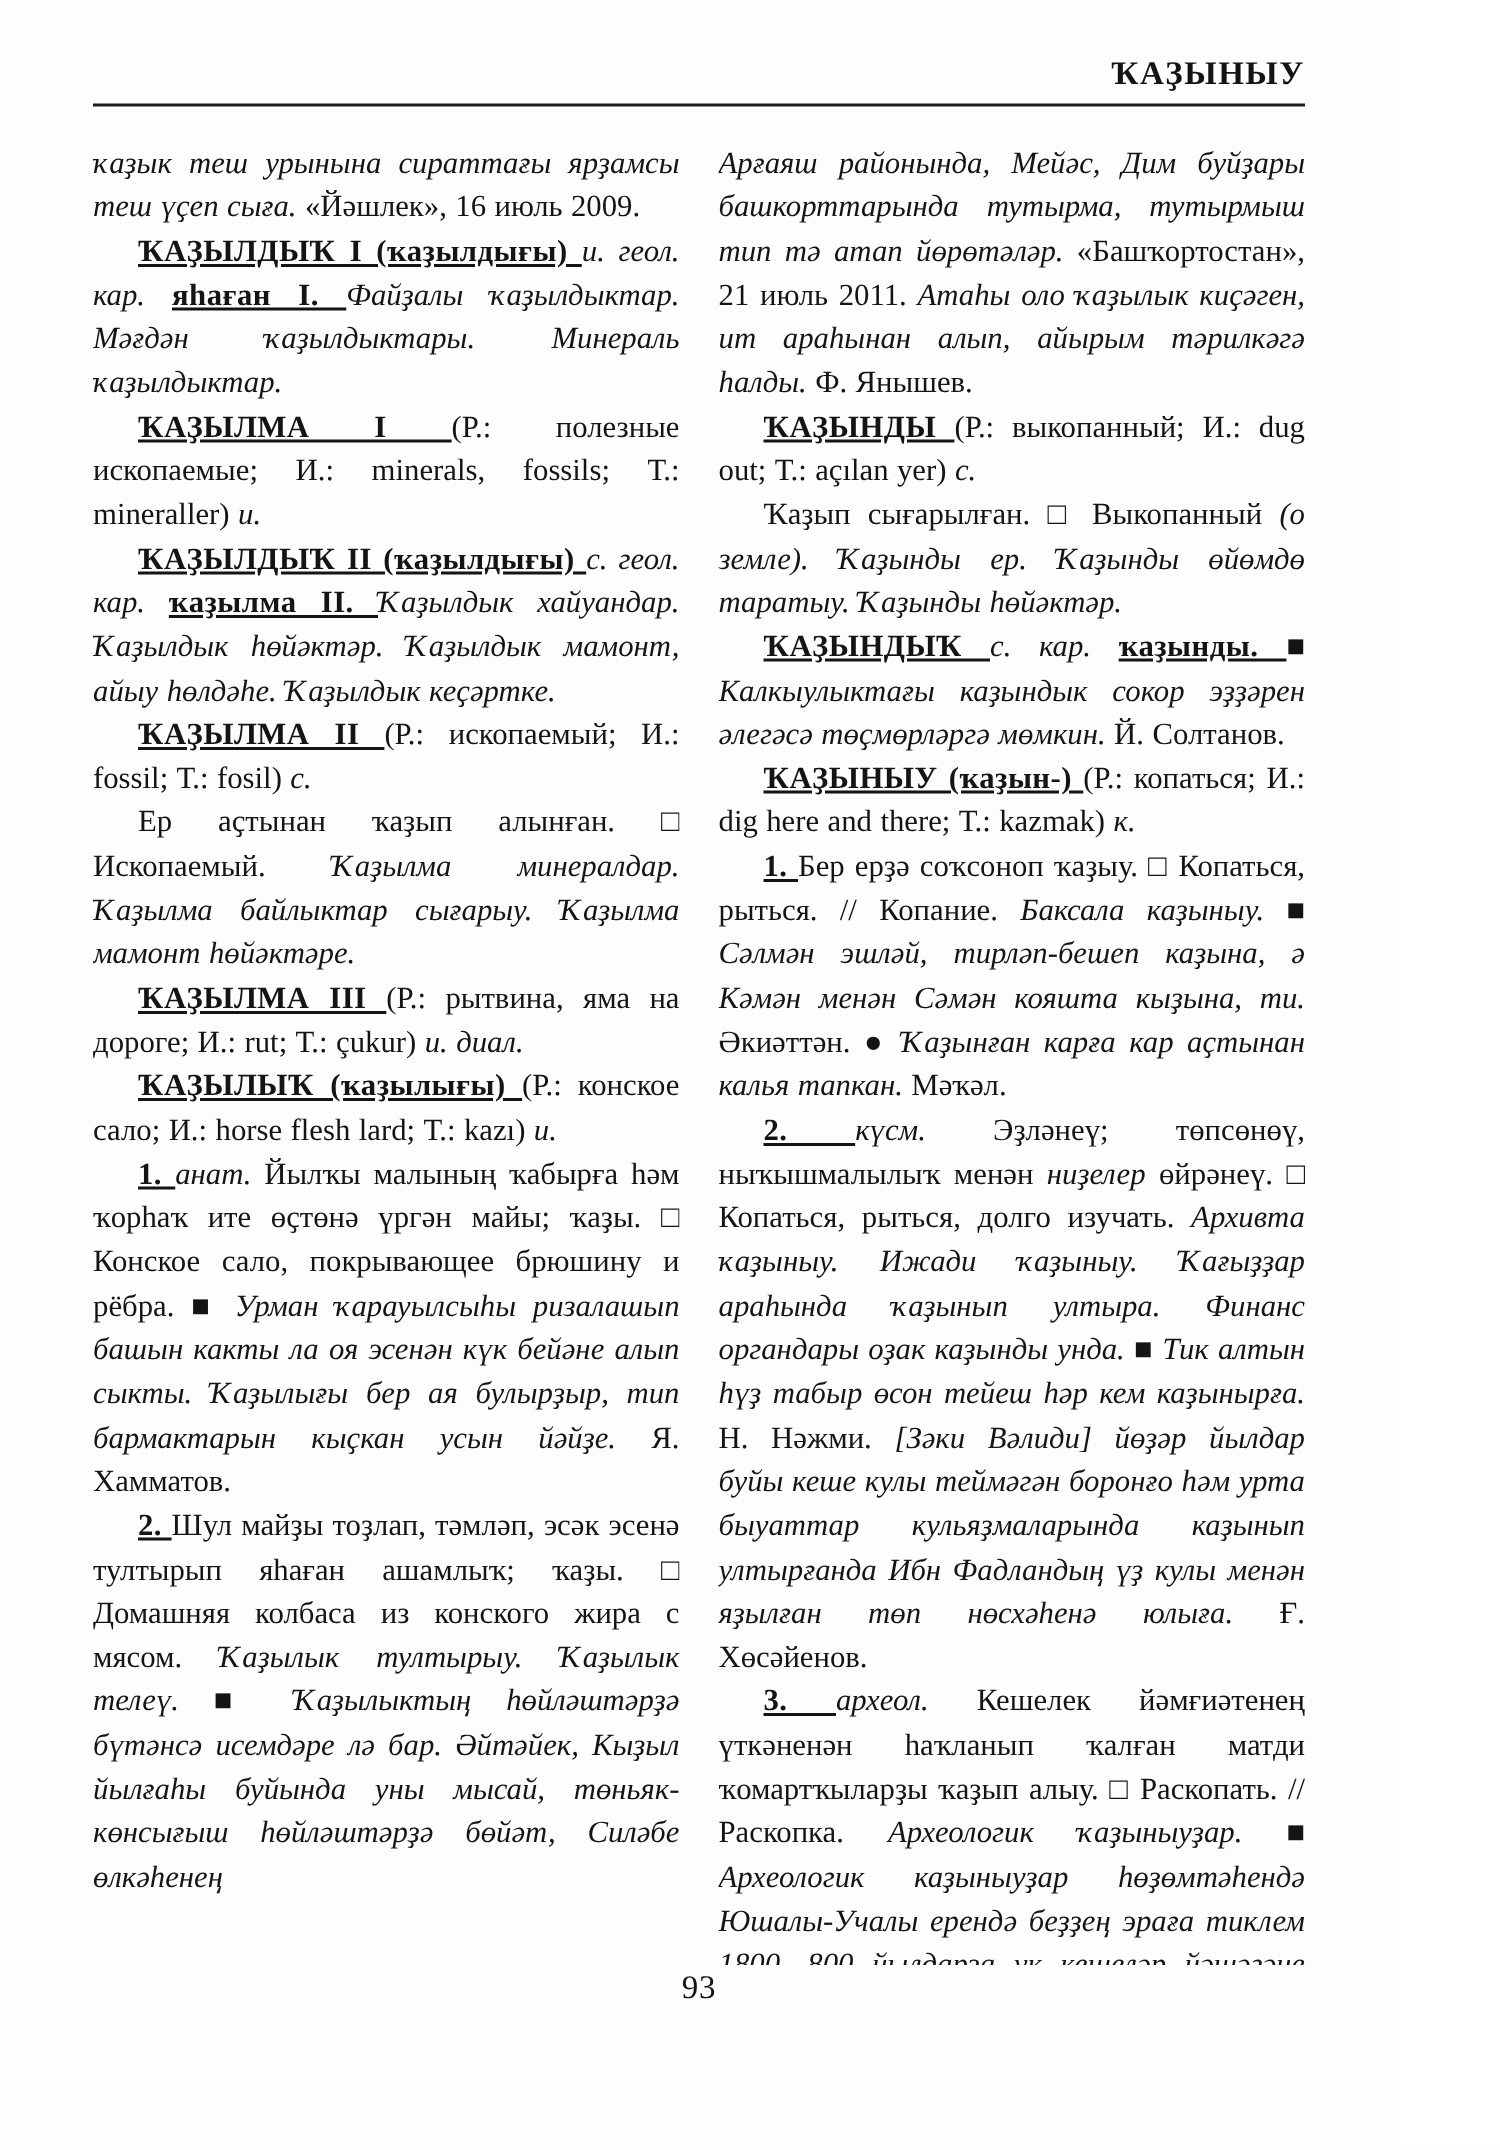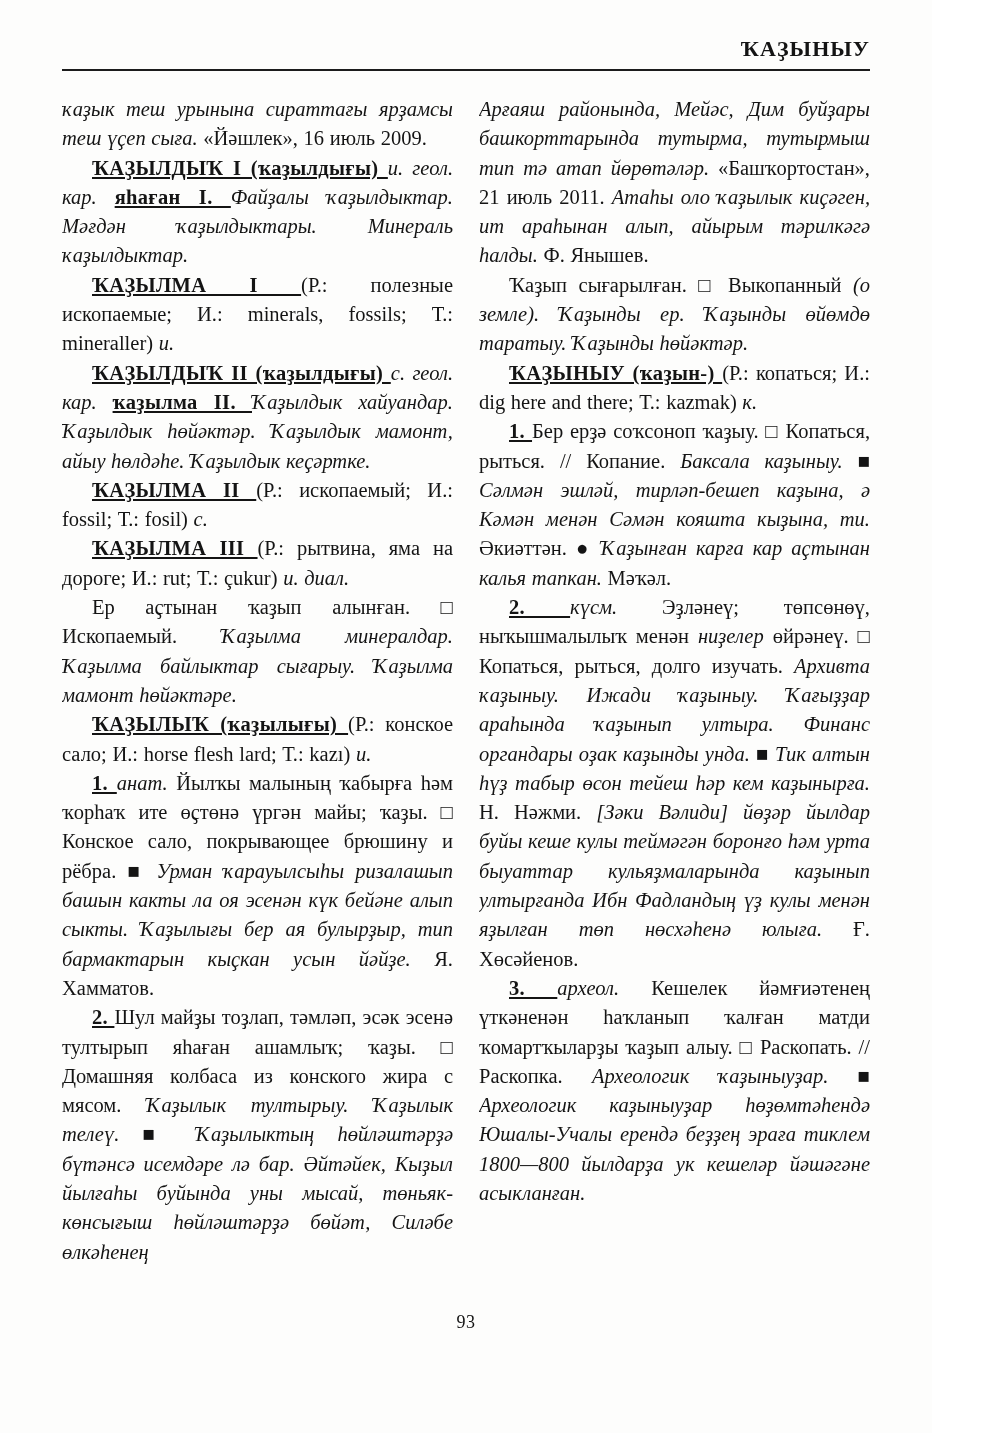--- a/index.html
+++ b/index.html
@@ -51,48 +51,50 @@
   .r-n { font-style: normal; font-weight: normal; }
   .r-i { font-style: italic; }
   .r-b { font-weight: bold; letter-spacing: 0.3px; text-decoration: underline; }
   .page-footer {
     position: absolute;
     top: 1312px; left: 0;
     width: 100%;
     text-align: center;
   }
   .pagenum {
-    font-size: 18px;
+    font-size: 22px;
     letter-spacing: 0.5px;
   }
 </style>
 </head>
 <body>
 
 <div class="page">
   <header>
     <div class="running-head">ҠАҘЫНЫУ</div>
     <div class="rule"></div>
   </header>
   <main class="columns">
     <section class="col">
         <p class="para"><span class="r-i">ҡаҙык теш урынына сираттағы ярҙамсы теш үҫеп сыға. </span><span class="r-n">«Йәшлек», 16 июль 2009.</span></p>
         <p class="para indent"><span class="r-b">ҠАҘЫЛДЫҠ I (ҡаҙылдығы) </span><span class="r-i">и. геол. кар. </span><span class="r-b">яһаған I. </span><span class="r-i">Файҙалы ҡаҙылдыктар. Мәғдән ҡаҙылдыктары. Минераль ҡаҙылдыктар.</span></p>
         <p class="para indent"><span class="r-b">ҠАҘЫЛМА I </span><span class="r-n">(Р.: полезные ископаемые; И.: minerals, fossils; Т.: mineraller) </span><span class="r-i">и.</span></p>
         <p class="para indent"><span class="r-b">ҠАҘЫЛДЫҠ II (ҡаҙылдығы) </span><span class="r-i">с. геол. кар. </span><span class="r-b">ҡаҙылма II. </span><span class="r-i">Ҡаҙылдык хайуандар. Ҡаҙылдык һөйәктәр. Ҡаҙылдык мамонт, айыу һөлдәһе. Ҡаҙылдык кеҫәртке.</span></p>
         <p class="para indent"><span class="r-b">ҠАҘЫЛМА II </span><span class="r-n">(Р.: ископаемый; И.: fossil; Т.: fosil) </span><span class="r-i">с.</span></p>
+        <p class="para indent"><span class="r-n">Ер аҫтынан ҡаҙып алынған. □  Ископаемый. </span><span class="r-i">Ҡаҙылма минералдар. Ҡаҙылма байлыктар сығарыу. Ҡаҙылма мамонт һөйәктәре.</span></p>
         <p class="para indent"><span class="r-b">ҠАҘЫЛМА III </span><span class="r-n">(Р.: рытвина, яма на дороге; И.: rut; Т.: çukur) </span><span class="r-i">и. диал.</span></p>
-        <p class="para indent"><span class="r-n">Ер аҫтынан ҡаҙып алынған. □  Ископаемый. </span><span class="r-i">Ҡаҙылма минералдар. Ҡаҙылма байлыктар сығарыу. Ҡаҙылма мамонт һөйәктәре.</span></p>
         <p class="para indent"><span class="r-b">ҠАҘЫЛЫҠ (ҡаҙылығы) </span><span class="r-n">(Р.: конское сало; И.: horse flesh lard; Т.: kazı) </span><span class="r-i">и.</span></p>
         <p class="para indent"><span class="r-b">1. </span><span class="r-i">анат. </span><span class="r-n">Йылҡы малының ҡабырға һәм ҡорһаҡ ите өҫтөнә үргән майы; ҡаҙы. □  Конское сало, покрывающее брюшину и рёбра. ■ </span><span class="r-i">Урман ҡарауылсыһы ризалашып башын какты ла оя эсенән күк бейәне алып сыкты. Ҡаҙылығы бер ая булырҙыр, тип бармактарын кыҫкан усын йәйҙе. </span><span class="r-n">Я. Хамматов.</span></p>
         <p class="para indent"><span class="r-b">2. </span><span class="r-n">Шул майҙы тоҙлап, тәмләп, эсәк эсенә тултырып яһаған ашамлыҡ; ҡаҙы. □  Домашняя колбаса из конского жира с мясом. </span><span class="r-i">Ҡаҙылык тултырыу. Ҡаҙылык телеү. </span><span class="r-n">■ </span><span class="r-i">Ҡаҙылыктың һөйләштәрҙә бүтәнсә исемдәре лә бар. Әйтәйек, Кыҙыл йылғаһы буйында уны мысай, төньяк-көнсығыш һөйләштәрҙә бөйәт, Силәбе өлкәһенең</span></p>
       </section>
     <section class="col">
         <p class="para"><span class="r-i">Арғаяш районында, Мейәс, Дим буйҙары башкорттарында тутырма, тутырмыш тип тә атап йөрөтәләр. </span><span class="r-n">«Башҡортостан», 21 июль 2011. </span><span class="r-i">Атаһы оло ҡаҙылык киҫәген, ит араһынан алып, айырым тәрилкәгә һалды. </span><span class="r-n">Ф. Янышев.</span></p>
+        <p class="para indent"><span class="r-b">ҠАҘЫНДЫ </span><span class="r-n">(Р.: выкопанный; И.: dug out; Т.: açılan yer) </span><span class="r-i">с.</span></p>
         <p class="para indent"><span class="r-n">Ҡаҙып сығарылған. □  Выкопанный </span><span class="r-i">(о земле). Ҡаҙынды ер. Ҡаҙынды өйөмдө таратыу. Ҡаҙынды һөйәктәр.</span></p>
+        <p class="para indent"><span class="r-b">ҠАҘЫНДЫҠ </span><span class="r-i">с. кар. </span><span class="r-b">ҡаҙынды. </span><span class="r-n">■ </span><span class="r-i">Калкыулыктағы каҙындык сокор эҙҙәрен әлегәсә төҫмөрләргә мөмкин. </span><span class="r-n">Й. Солтанов.</span></p>
         <p class="para indent"><span class="r-b">ҠАҘЫНЫУ (ҡаҙын-) </span><span class="r-n">(Р.: копаться; И.: dig here and there; Т.: kazmak) </span><span class="r-i">к.</span></p>
         <p class="para indent"><span class="r-b">1. </span><span class="r-n">Бер ерҙә соҡсоноп ҡаҙыу. □  Копаться, рыться. // Копание. </span><span class="r-i">Баксала каҙыныу. </span><span class="r-n">■ </span><span class="r-i">Сәлмән эшләй, тирләп-бешеп каҙына, ә Кәмән менән Сәмән кояшта кыҙына, ти. </span><span class="r-n">Әкиәттән. ● </span><span class="r-i">Ҡаҙынған карға кар аҫтынан калья тапкан. </span><span class="r-n">Мәҡәл.</span></p>
         <p class="para indent"><span class="r-b">2. </span><span class="r-i">күсм. </span><span class="r-n">Эҙләнеү; төпсөнөү, ныҡышмалылыҡ менән </span><span class="r-i">ниҙелер </span><span class="r-n">өйрәнеү. □  Копаться, рыться, долго изучать. </span><span class="r-i">Архивта ҡаҙыныу. Ижади ҡаҙыныу. Ҡағыҙҙар араһында ҡаҙынып ултыра. Финанс органдары оҙак каҙынды унда. </span><span class="r-n">■ </span><span class="r-i">Тик алтын һүҙ табыр өсон тейеш һәр кем каҙынырға. </span><span class="r-n">Н. Нәжми. </span><span class="r-i">[Зәки Вәлиди] йөҙәр йылдар буйы кеше кулы теймәгән боронғо һәм урта быуаттар кульяҙмаларында каҙынып ултырғанда Ибн Фадландың үҙ кулы менән яҙылған төп нөсхәһенә юлыға. </span><span class="r-n">Ғ. Хөсәйенов.</span></p>
         <p class="para indent"><span class="r-b">3. </span><span class="r-i">археол. </span><span class="r-n">Кешелек йәмғиәтенең үткәненән һаҡланып ҡалған матди ҡомартҡыларҙы ҡаҙып алыу. □ Раскопать. // Раскопка. </span><span class="r-i">Археологик ҡаҙыныуҙар. </span><span class="r-n">■ </span><span class="r-i">Археологик каҙыныуҙар һөҙөмтәһендә Юшалы-Учалы ерендә беҙҙең эраға тиклем 1800—800 йылдарҙа ук кешеләр йәшәгәне асыкланған. </span></p>
       </section>
   </main>
   <footer class="page-footer">
     <span class="pagenum">93</span>
   </footer>
 </div>

